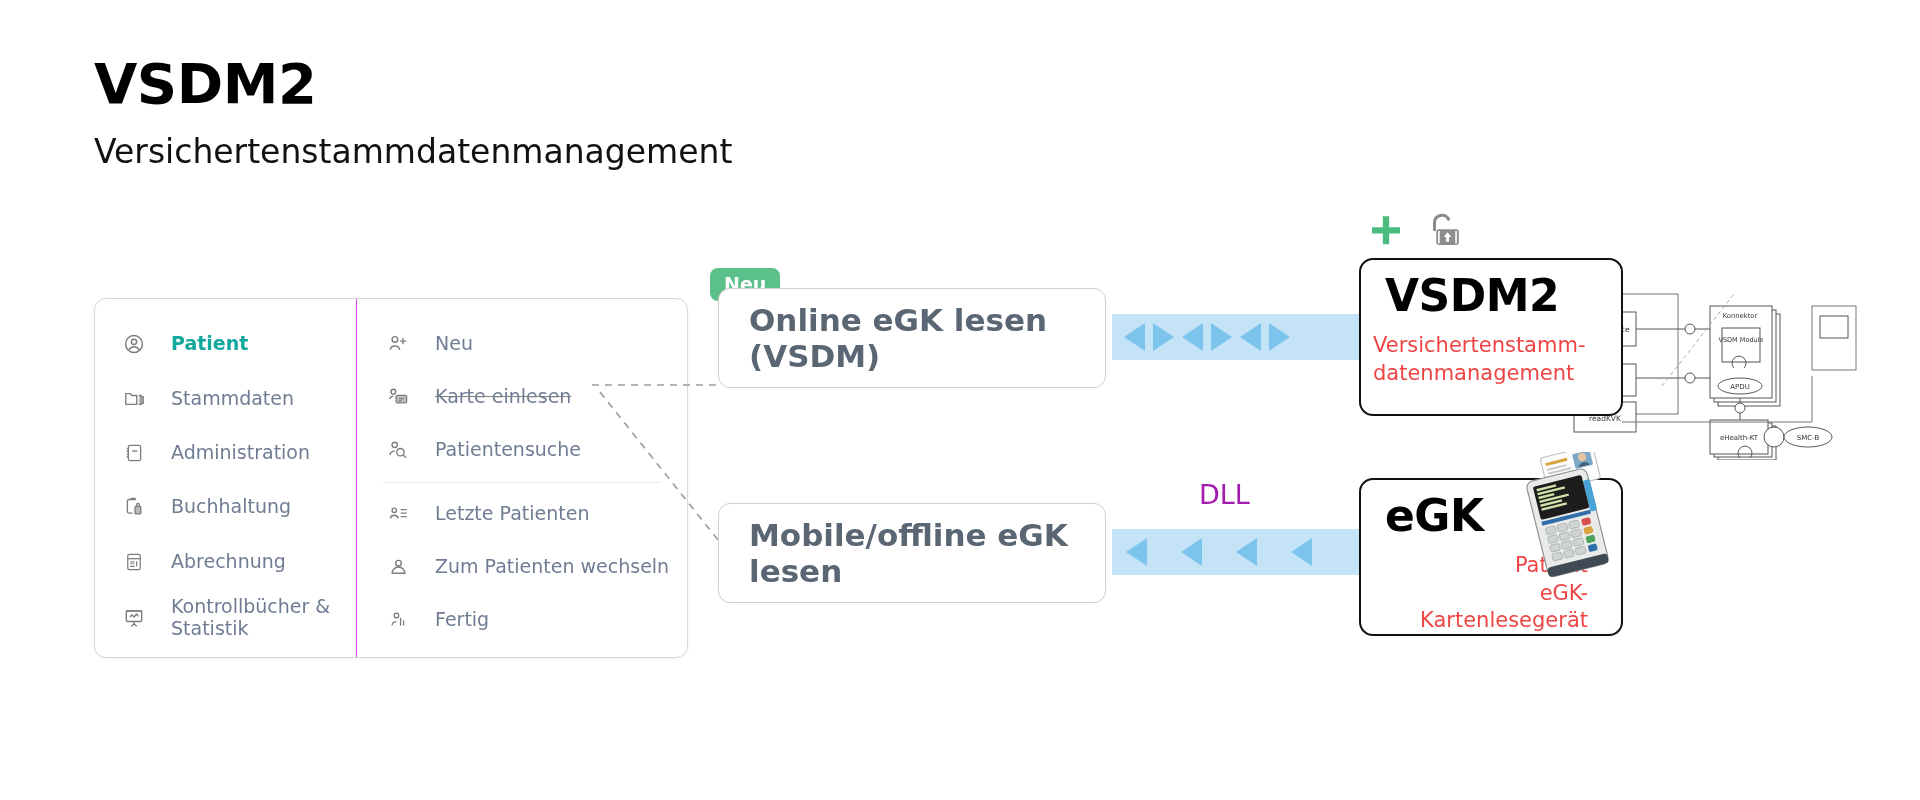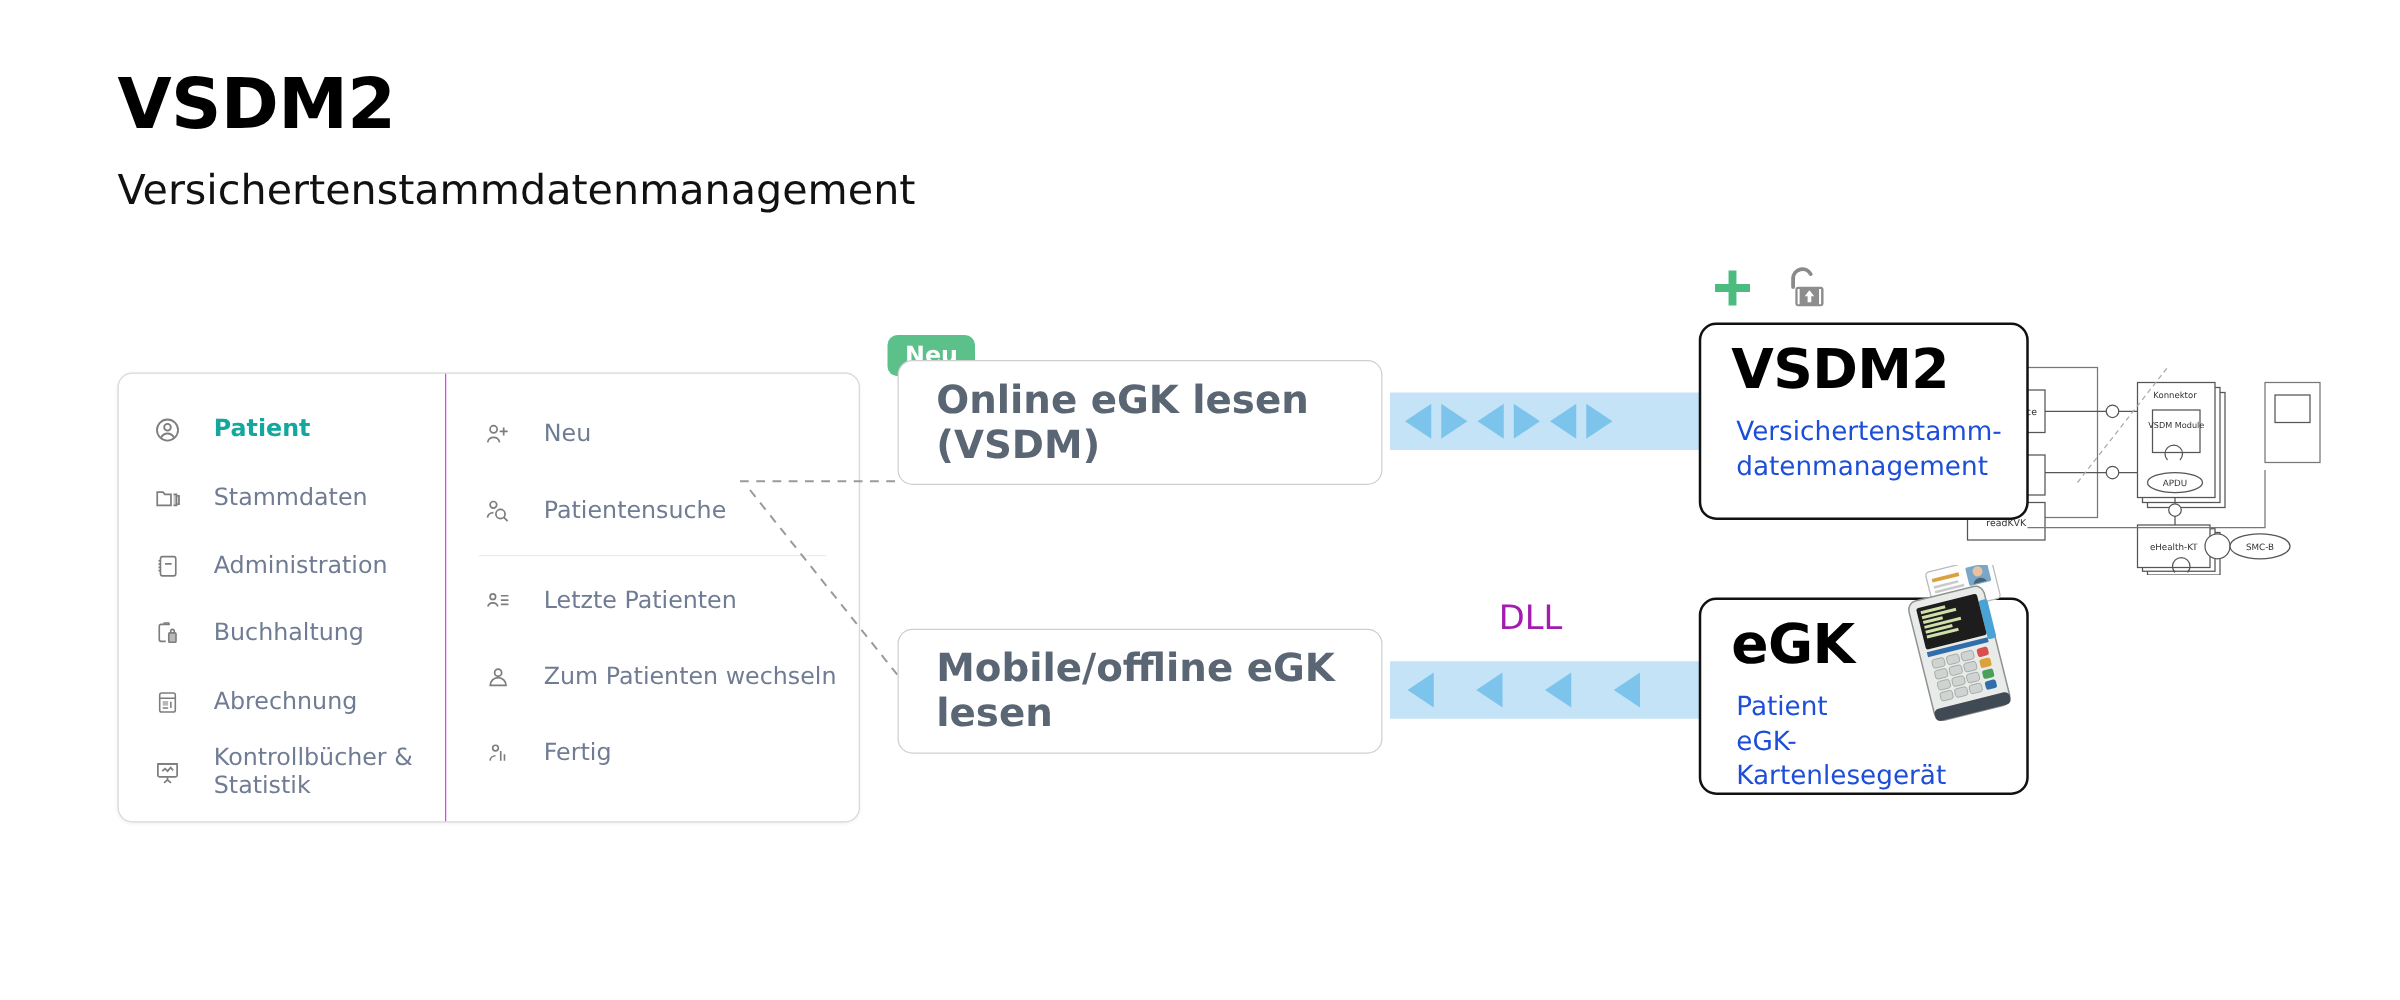--- a/index.html
+++ b/index.html
@@ -109,29 +109,29 @@
     font-size: 27px; color: #a21caf;
   }
 
   
   .card {
     position: absolute; background: #fff;
     border: 2.5px solid #111; border-radius: 14px;
     z-index: 6;
   }
   #card-vsdm2 { left: 1359px; top: 258px; width: 264px; height: 158px; }
-  #card-egk   { left: 1359px; top: 478px; width: 264px; height: 158px; }
+  #card-egk   { left: 1359px; top: 478px; width: 264px; height: 158px; text-align: right; }
   .card .big {
     position: absolute; left: 24px; top: 14px;
     font-size: 44px; font-weight: 700; color: #000; line-height: 1;
     letter-spacing: -0.5px;
   }
   .card .small {
-    position: absolute; left: 28px; top: 72px;
-    font-size: 21px; color: #1d4ed8; line-height: 1.32;
+    position: absolute; left: 12px; top: 72px;
+    font-size: 21px; color: #ef4444; line-height: 1.32;
     max-width: 215px;
   }
 
   
   .plus-icon { position: absolute; left: 1366px; top: 212px; }
   .lock-icon { position: absolute; left: 1422px; top: 210px; }
 
   
   #tech-diagram {
     position: absolute; left: 1512px; top: 290px;
@@ -243,20 +243,31 @@
         <span class="ic">
           <svg width="22" height="22" viewBox="0 0 24 24" fill="none" stroke="#7d7d7d" stroke-width="1.5">
             <circle cx="8.6" cy="7" r="3.1"></circle>
             <path d="M3.4 18.4a5.3 5.3 0 0 1 10.4 0"></path>
             <path d="M17.4 5.4v7M13.9 8.9h7"></path>
           </svg>
         </span>
         <span class="lbl">Neu</span>
       </div>
 
+      <div class="mrow struck">
+        <span class="ic">
+          <svg width="23" height="22" viewBox="0 0 24 24" fill="none" stroke="#7d7d7d" stroke-width="1.5">
+            <circle cx="6.4" cy="6.2" r="2.6"></circle>
+            <path d="M2.4 14.4a4.2 4.2 0 0 1 4-3.4"></path>
+            <rect x="9.4" y="10.2" width="11.4" height="8.2" rx="1.4" fill="#c0c0c0" stroke="#7d7d7d"></rect>
+            <path d="M12.2 13.8h5.6M12.2 16.2h3.4"></path>
+          </svg>
+        </span>
+        <span class="lbl">Karte einlesen</span>
+      </div>
 
       <div class="mrow">
         <span class="ic">
           <svg width="22" height="22" viewBox="0 0 24 24" fill="none" stroke="#7d7d7d" stroke-width="1.5">
             <circle cx="8.4" cy="6.4" r="2.9"></circle>
             <path d="M3.2 17.6a5.2 5.2 0 0 1 5.3-4.4"></path>
             <circle cx="14.6" cy="14.4" r="4"></circle>
             <path d="M17.6 17.4l3.2 3.2"></path>
           </svg>
         </span>

